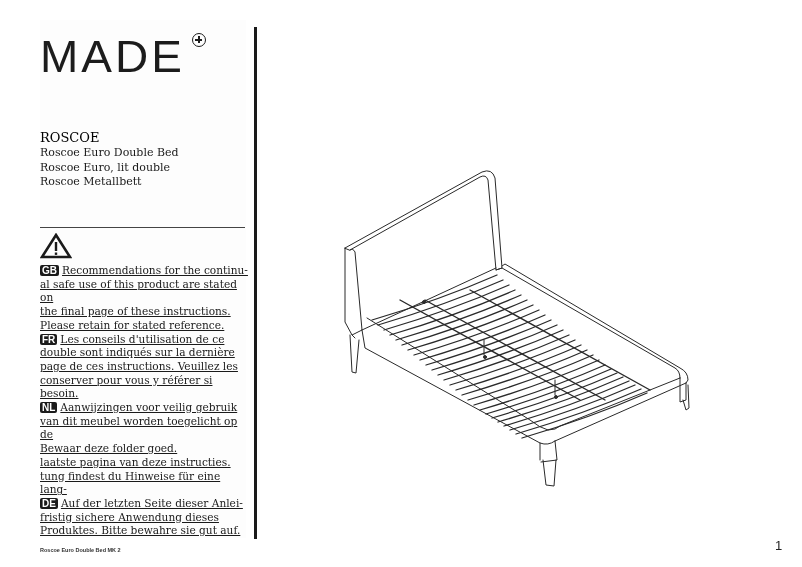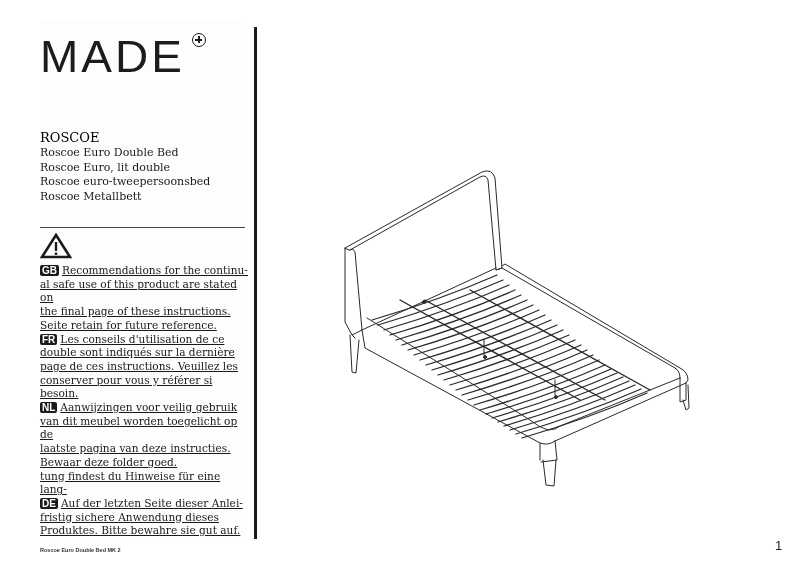--- a/index.html
+++ b/index.html
@@ -64,50 +64,49 @@
 
 <div class="logo">MADE</div>
 <div class="logo-mark"></div>
 
 <div class="divider-v"></div>
 
 <div class="product-block">
   <div class="product-title">ROSCOE</div>
   <div class="product-line">Roscoe Euro  Double Bed</div>
   <div class="product-line">Roscoe Euro, lit double</div>
-  <div class="product-line">Roscoe euro-tweepersoonsbed</div>
   <div class="product-line">Roscoe Metallbett</div>
 </div>
 
 <div class="hr"></div>
 
 <svg class="warning-icon" viewBox="0 0 32 26">
   <path d="M16 2 L30 24 L2 24 Z" fill="none" stroke="#1a1a1a" stroke-width="2.6" stroke-linejoin="miter"></path>
   <rect x="14.8" y="9" width="2.4" height="9" fill="#1a1a1a"></rect>
   <rect x="14.8" y="19.5" width="2.4" height="2.4" fill="#1a1a1a"></rect>
 </svg>
 
 <div class="notes">
   <div class="note">
     <p><span class="lang-badge">GB</span><span>Recommendations for the continu-</span></p>
     <p>al safe use of this product are stated on</p>
     <p>the final page of these instructions.</p>
-    <p>Seite retain for future reference.</p>
+    <p>Please retain for stated reference.</p>
   </div>
   <div class="note">
     <p><span class="lang-badge">FR</span><span>Les conseils d'utilisation de ce</span></p>
     <p>double sont indiqués sur la dernière</p>
     <p>page de ces instructions. Veuillez les</p>
     <p>conserver pour vous y référer si besoin.</p>
   </div>
   <div class="note">
     <p><span class="lang-badge">NL</span><span>Aanwijzingen voor veilig gebruik</span></p>
     <p>van dit meubel worden toegelicht op de</p>
+    <p>Bewaar deze folder goed.</p>
     <p>laatste pagina van deze instructies.</p>
-    <p>Bewaar deze folder goed.</p>
   </div>
   <div class="note">
     <p>tung findest du Hinweise für eine lang-</p>
     <p><span class="lang-badge">DE</span><span>Auf der letzten Seite dieser Anlei-</span></p>
     <p>fristig sichere Anwendung dieses</p>
     <p>Produktes. Bitte bewahre sie gut auf.</p>
   </div>
 </div>
 
 <svg class="illustration" viewBox="330 160 380 340">

